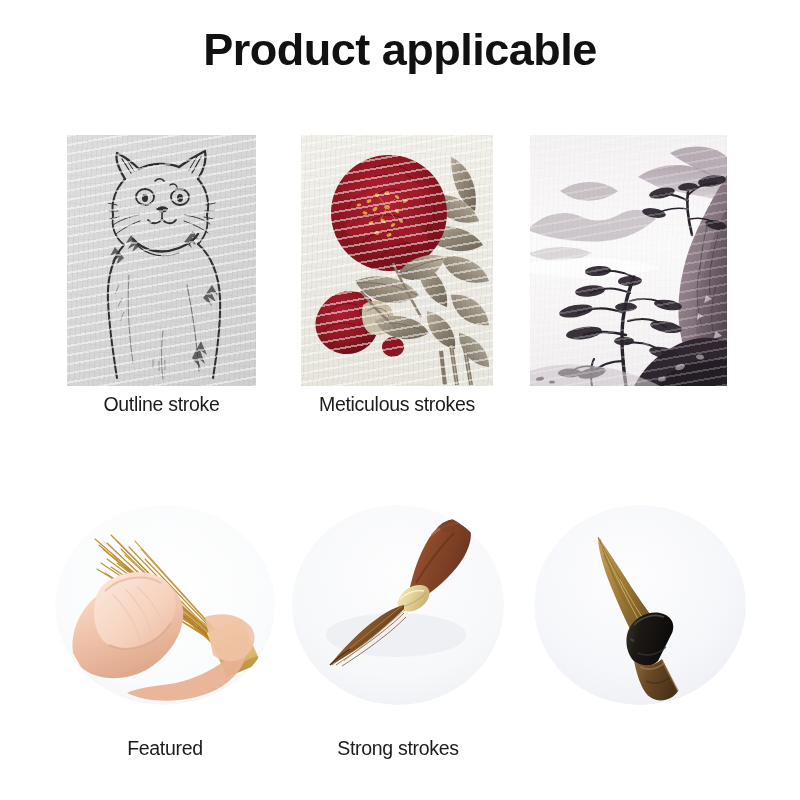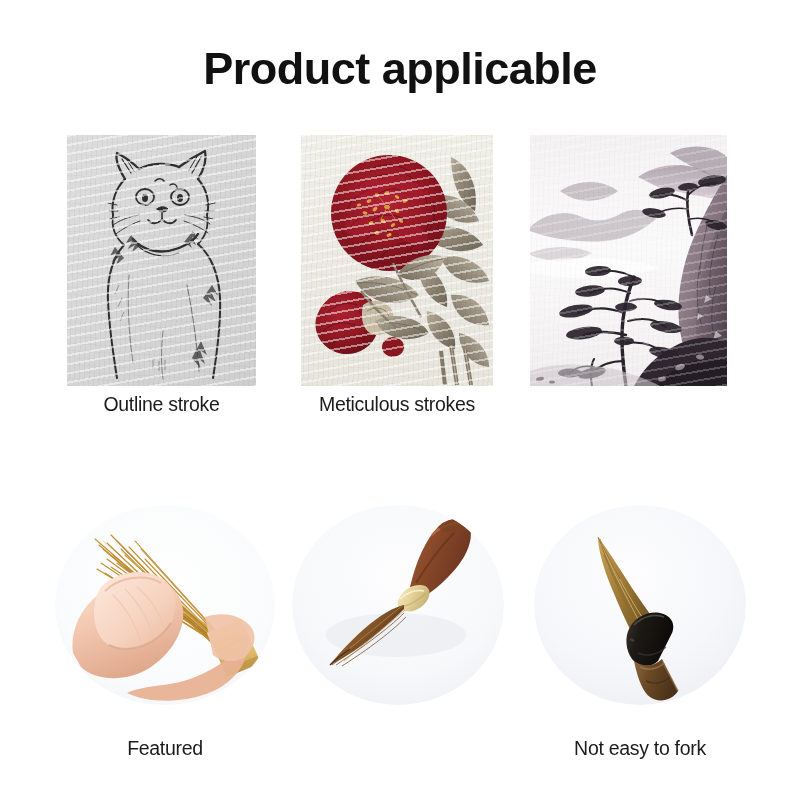--- a/index.html
+++ b/index.html
@@ -12,21 +12,21 @@
     height: 800px;
     font-family: "Liberation Sans", sans-serif;
     color: #1a1a1a;
     overflow: hidden;
     position: relative;
   }
 
   
   #page-title {
     position: absolute;
-    top: 42px;
+    top: 23px;
     left: 0;
     width: 800px;
     text-align: center;
     font-size: 45px;
     font-weight: bold;
     letter-spacing: -0.5px;
     color: #111111;
     line-height: 54px;
   }
 
@@ -595,20 +595,21 @@
             <path d="M114 112 C104 122 86 138 50 161"></path>
           </g>
           <g stroke="#c08f4e" stroke-width="0.8" fill="none" opacity="0.85">
             <path d="M110 101 C96 112 74 130 40 158"></path>
             <path d="M113 105 C102 114 84 130 52 156"></path>
           </g>
           <path d="M38 160 C44 154 52 148 58 144" fill="none" stroke="#4a2c12" stroke-width="1.4"></path>
         </g>
       </svg>
     </div>
+    <div class="feat-caption">Strong strokes</div>
   </div>
 
   <div class="feat-cell" style="left:534px; width:212px;">
     <div class="feat-circle" style="width:212px; height:200px; border-radius:50%;">
       <svg viewBox="0 0 212 200" style="position:absolute; inset:0;">
         <defs>
           <radialGradient id="circ3" cx="45%" cy="35%" r="72%">
             <stop offset="0%" stop-color="#fdfdfe"></stop>
             <stop offset="65%" stop-color="#f6f7fa"></stop>
             <stop offset="100%" stop-color="#edeff4"></stop>
@@ -658,15 +659,14 @@
         <g>
           <path d="M100 156 C108 162 120 162 128 154 L144 186
                    C138 196 124 198 116 192 C110 188 104 176 100 156 Z" fill="url(#hand3)"></path>
           <path d="M106 162 C114 166 124 164 130 158" fill="none" stroke="#a17d4a" stroke-width="1.6" opacity="0.7"></path>
           <path d="M112 176 C120 180 130 178 136 172" fill="none" stroke="#3e2a14" stroke-width="1.4" opacity="0.6"></path>
           <path d="M126 158 L142 188" fill="none" stroke="#a88košek" stroke-width="0"></path>
           <path d="M128 156 L144 186" fill="none" stroke="#9a7646" stroke-width="1.8" opacity="0.55"></path>
         </g>
       </svg>
     </div>
-    <div class="feat-caption">Not easy to fork</div>
   </div>
 </div>
 
 </body></html>

